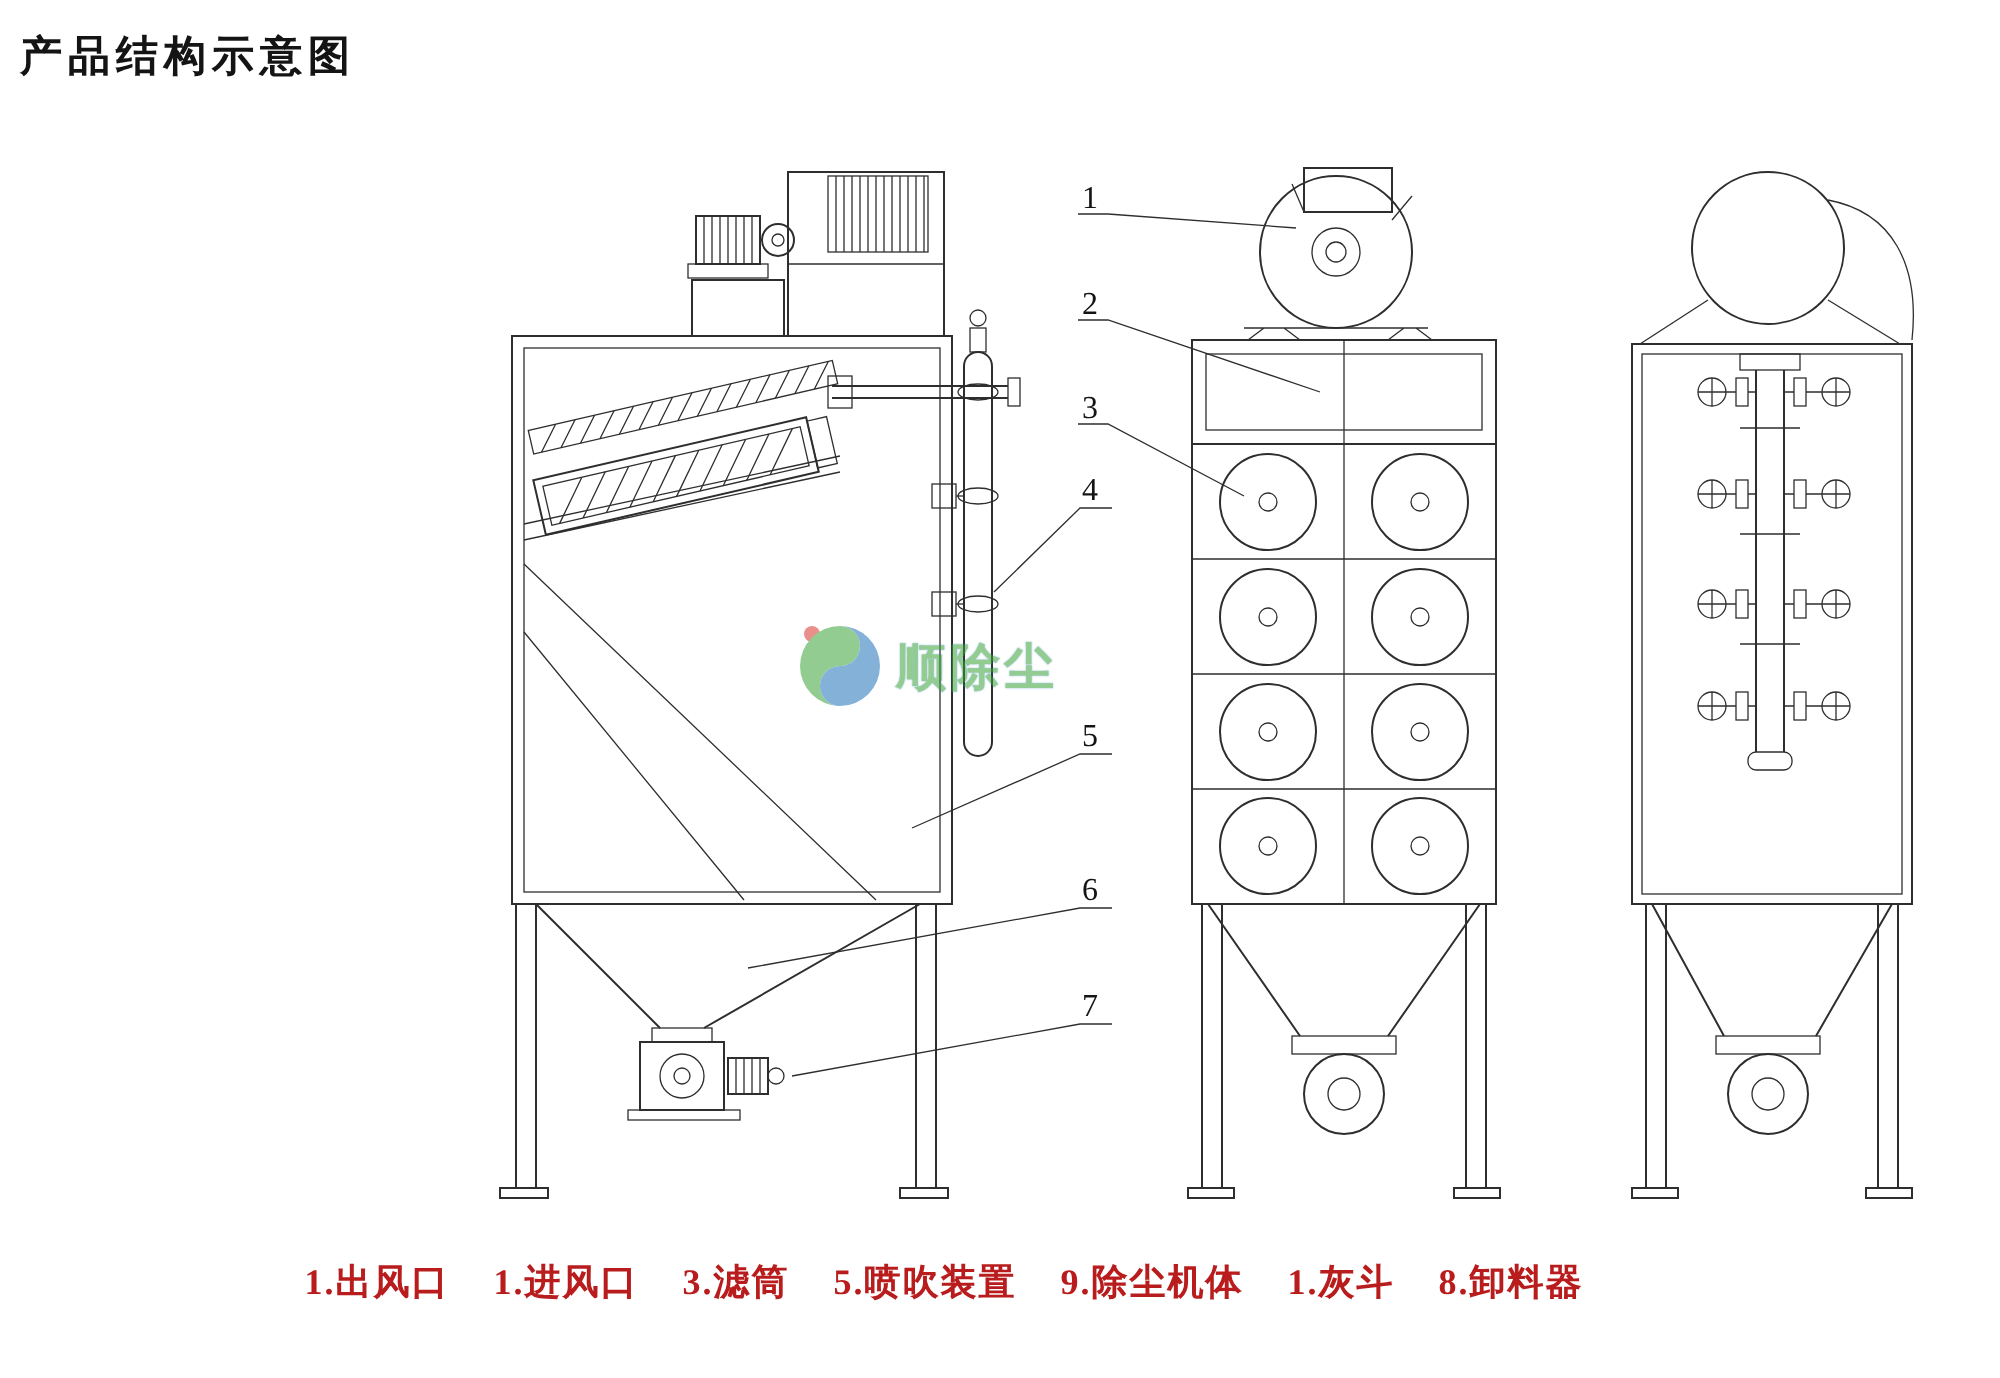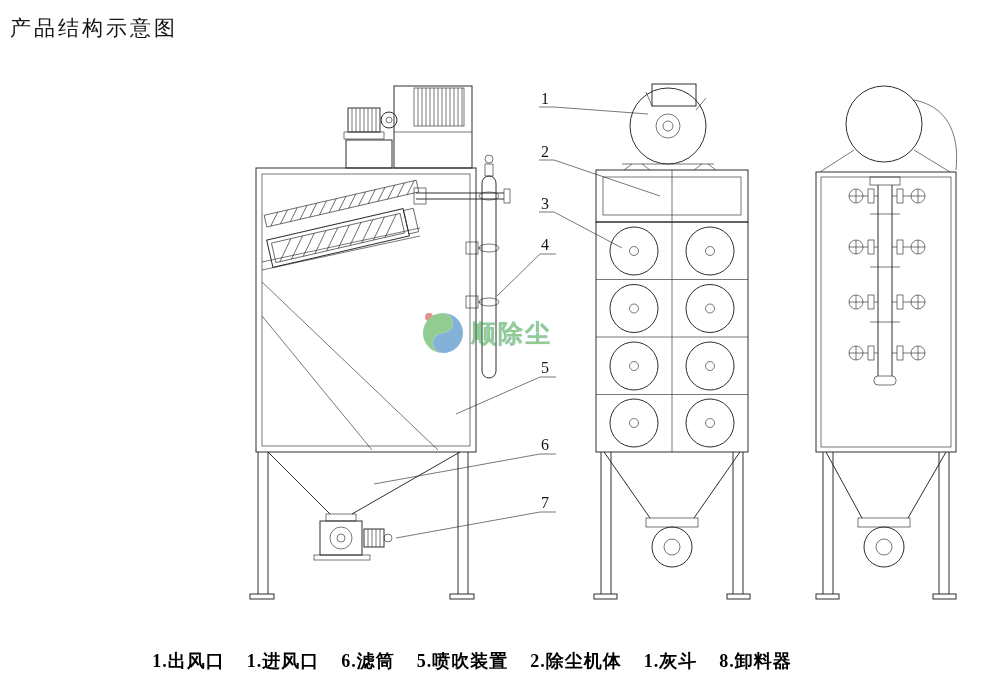--- a/index.html
+++ b/index.html
@@ -2,33 +2,33 @@
 <html><head>
 <meta charset="utf-8">
 <style>
   html,body{margin:0;padding:0;}
   body{
     width:1000px;height:689px;position:relative;background:#ffffff;
     font-family:"Liberation Sans", sans-serif;overflow:hidden;
   }
   .title{
     position:absolute;left:10px;top:14px;
-    font-size:21px;font-weight:400;letter-spacing:3px;color:#141414;
+    font-size:21px;font-weight:700;letter-spacing:3px;color:#141414;
   }
   .drawing{position:absolute;left:0;top:0;}
   .ln{stroke:#2e2e2e;fill:none;stroke-width:1;}
   .thin{stroke-width:0.65;}
   .legend{
-    position:absolute;left:0;top:649px;width:944px;
+    position:absolute;left:0;top:629px;width:944px;
     display:flex;justify-content:center;gap:22px;
     font-family:"Liberation Serif", serif;
-    font-size:18px;font-weight:600;color:#000000;letter-spacing:1px;
+    font-size:18px;font-weight:600;color:#b91c1c;letter-spacing:1px;
   }
   .watermark{
-    position:absolute;left:420px;top:310px;
+    position:absolute;left:397px;top:310px;
     display:flex;align-items:center;gap:5px;
     opacity:0.55;pointer-events:none;
   }
   .wm-text{
     font-family:"Liberation Serif", serif;
     font-size:25px;font-weight:700;color:#3aa437;
     text-shadow:0 0 1px #1e72b8;letter-spacing:2px;
   }
   .callout-num{font-family:"Liberation Serif", serif;font-size:16px;fill:#141414;}
 </style>
@@ -233,18 +233,18 @@
     <circle cx="9" cy="7" r="4" fill="#d8342f"></circle>
     <path d="M23 43 A20 20 0 0 1 23 3 A10 10 0 0 1 23 23 A10 10 0 0 0 23 43 Z" fill="#3aa437"></path>
     <path d="M23 3 A20 20 0 0 1 23 43 A10 10 0 0 1 23 23 A10 10 0 0 0 23 3 Z" fill="#1e72b8"></path>
   </svg>
   <span class="wm-text">顺除尘</span>
 </div>
 
 <div class="legend">
   <span>1.出风口</span>
   <span>1.进风口</span>
-  <span>6.滤筒</span>
+  <span>3.滤筒</span>
   <span>5.喷吹装置</span>
-  <span>2.除尘机体</span>
+  <span>9.除尘机体</span>
   <span>1.灰斗</span>
   <span>8.卸料器</span>
 </div>
 
 </body></html>

